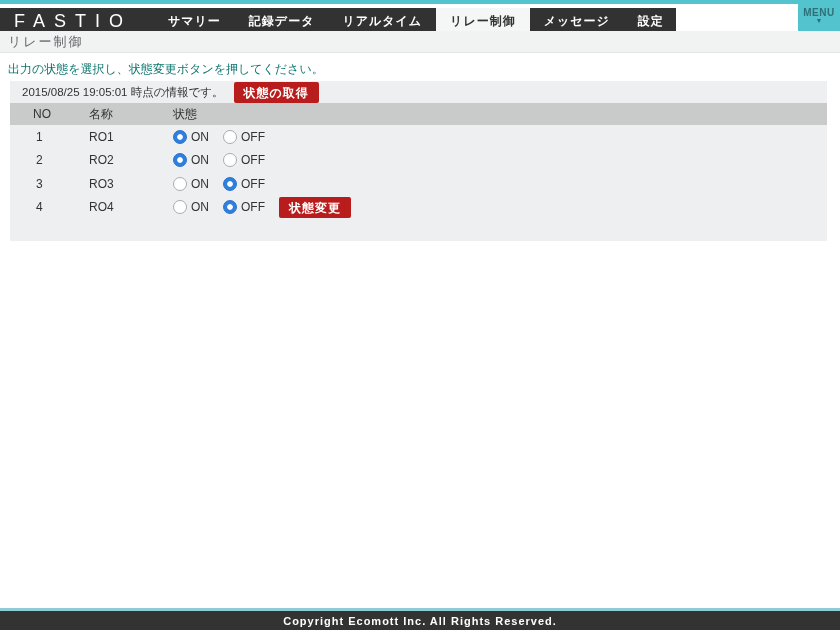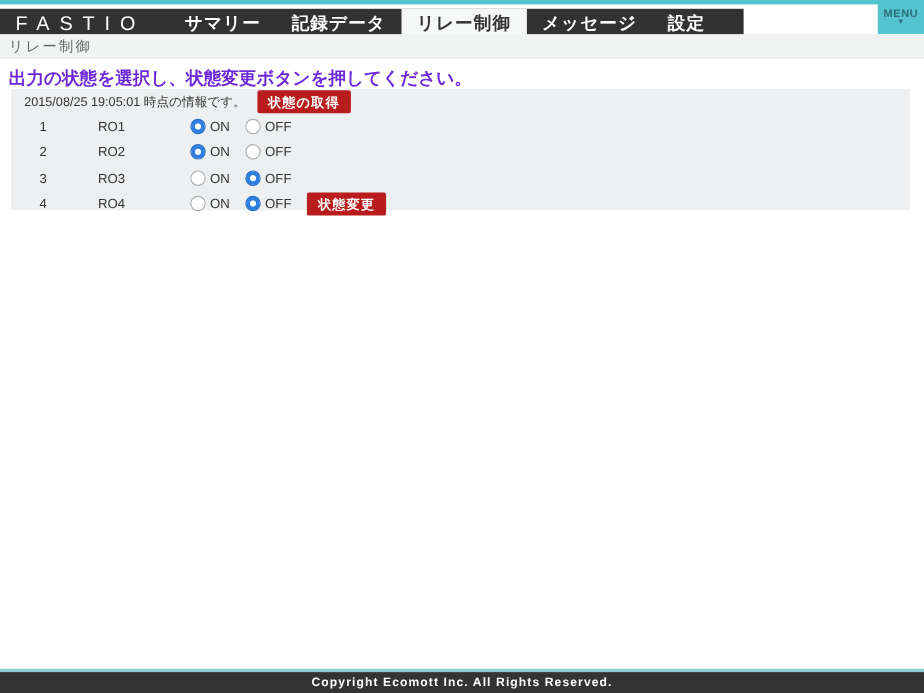--- a/index.html
+++ b/index.html
@@ -7,33 +7,33 @@
   body {
     font-family:"Liberation Sans","DejaVu Sans",sans-serif;
     background:#ffffff; color:#333; position:relative;
   }
   
   .top-strip { position:absolute; left:0; top:0; width:840px; height:4px; background:#53C3CD; }
   
   .navbar { position:absolute; left:0; top:8px; width:676px; height:27px; background:#323232; display:flex; align-items:stretch; }
   .logo { color:#fff; font-size:18px; letter-spacing:9px; font-weight:400; align-self:center; margin:0 22px 0 14px; white-space:nowrap; }
   .nav-items { display:flex; align-items:stretch; }
-  .nav-item { display:flex; align-items:center; padding:0 14px; color:#fff; font-size:16px; font-weight:bold; letter-spacing:1px; cursor:pointer; white-space:nowrap; }
+  .nav-item { display:flex; align-items:center; padding:0 14px; color:#fff; font-size:12px; font-weight:bold; letter-spacing:1px; cursor:pointer; white-space:nowrap; }
   .nav-item.active { background:#F5F6F6; color:#333; }
   
   .menu-btn { position:absolute; right:0; top:0; width:42px; height:31px; background:#53C3CD; display:flex; flex-direction:column; align-items:center; justify-content:center; cursor:pointer; }
   .menu-btn .menu-label { font-size:10px; font-weight:bold; color:#2E6F78; letter-spacing:0.5px; }
   .menu-btn .menu-caret { font-size:7px; color:#2E6F78; line-height:6px; }
   
   .title-bar { position:absolute; left:0; top:31px; width:840px; height:22px; background:#F1F2F2; border-bottom:1px solid #E3E4E4; display:flex; align-items:center; }
   .page-title { font-size:13px; color:#65686A; letter-spacing:2px; margin-left:8px; }
   
-  .instruction { position:absolute; left:8px; top:61px; font-size:16px; color:#6d28d9;font-weight:bold; }
+  .instruction { position:absolute; left:8px; top:61px; font-size:12px; color:#0f766e; }
   
-  .panel { position:absolute; left:10px; top:81px; width:817px; height:110px; background:#EDEFF0; }
+  .panel { position:absolute; left:10px; top:81px; width:817px; height:160px; background:#EDEFF0; }
   .info-row { height:22px; display:flex; align-items:center; padding-left:12px; }
   .timestamp { font-size:11.5px; color:#333; white-space:nowrap; }
   .btn { background:#b91c1c; color:#fff; border:none; font-size:12px; font-weight:bold; font-family:inherit; padding:3px 10px; border-radius:2px; cursor:pointer; white-space:nowrap; letter-spacing:1px; }
   .fetch-btn { margin-left:10px; height:21px; }
   .table-header { height:22px; background:#C9CACA; display:flex; align-items:center; font-size:12px; color:#333; }
   .hdr-cell, .cell { white-space:nowrap; }
   .c1 { width:79px; padding-left:23px; }
   .c2 { width:84px; }
   .c3 { flex:1; display:flex; align-items:center; }
   .rows { }
@@ -52,20 +52,21 @@
 </head>
 <body>
 
 <div class="top-strip"></div>
 
 <div class="navbar">
   <div class="logo">FASTIO</div>
   <div class="nav-items">
     <div class="nav-item">サマリー</div>
     <div class="nav-item">記録データ</div>
+    <div class="nav-item">リアルタイム</div>
     <div class="nav-item active">リレー制御</div>
     <div class="nav-item">メッセージ</div>
     <div class="nav-item">設定</div>
   </div>
 </div>
 
 <div class="menu-btn">
   <span class="menu-label">MENU</span>
   <span class="menu-caret">▼</span>
 </div>
@@ -75,20 +76,25 @@
 </div>
 
 <div class="instruction">出力の状態を選択し、状態変更ボタンを押してください。</div>
 
 <div class="panel">
   <div class="info-row">
     <span class="timestamp">2015/08/25 19:05:01 時点の情報です。</span>
     <button class="btn fetch-btn">状態の取得</button>
   </div>
 
+  <div class="table-header">
+    <div class="hdr-cell c1">NO</div>
+    <div class="hdr-cell c2">名称</div>
+    <div class="hdr-cell c3">状態</div>
+  </div>
 
   <div class="rows">
 
     <div class="t-row">
       <div class="cell c1">1</div>
       <div class="cell c2">RO1</div>
       <div class="cell c3 radio-group">
         <input type="radio" name="relay-0" class="r-on" checked="" style="">
         <span class="radio-label">ON</span>
         <input type="radio" name="relay-0" class="r-off" style="">

